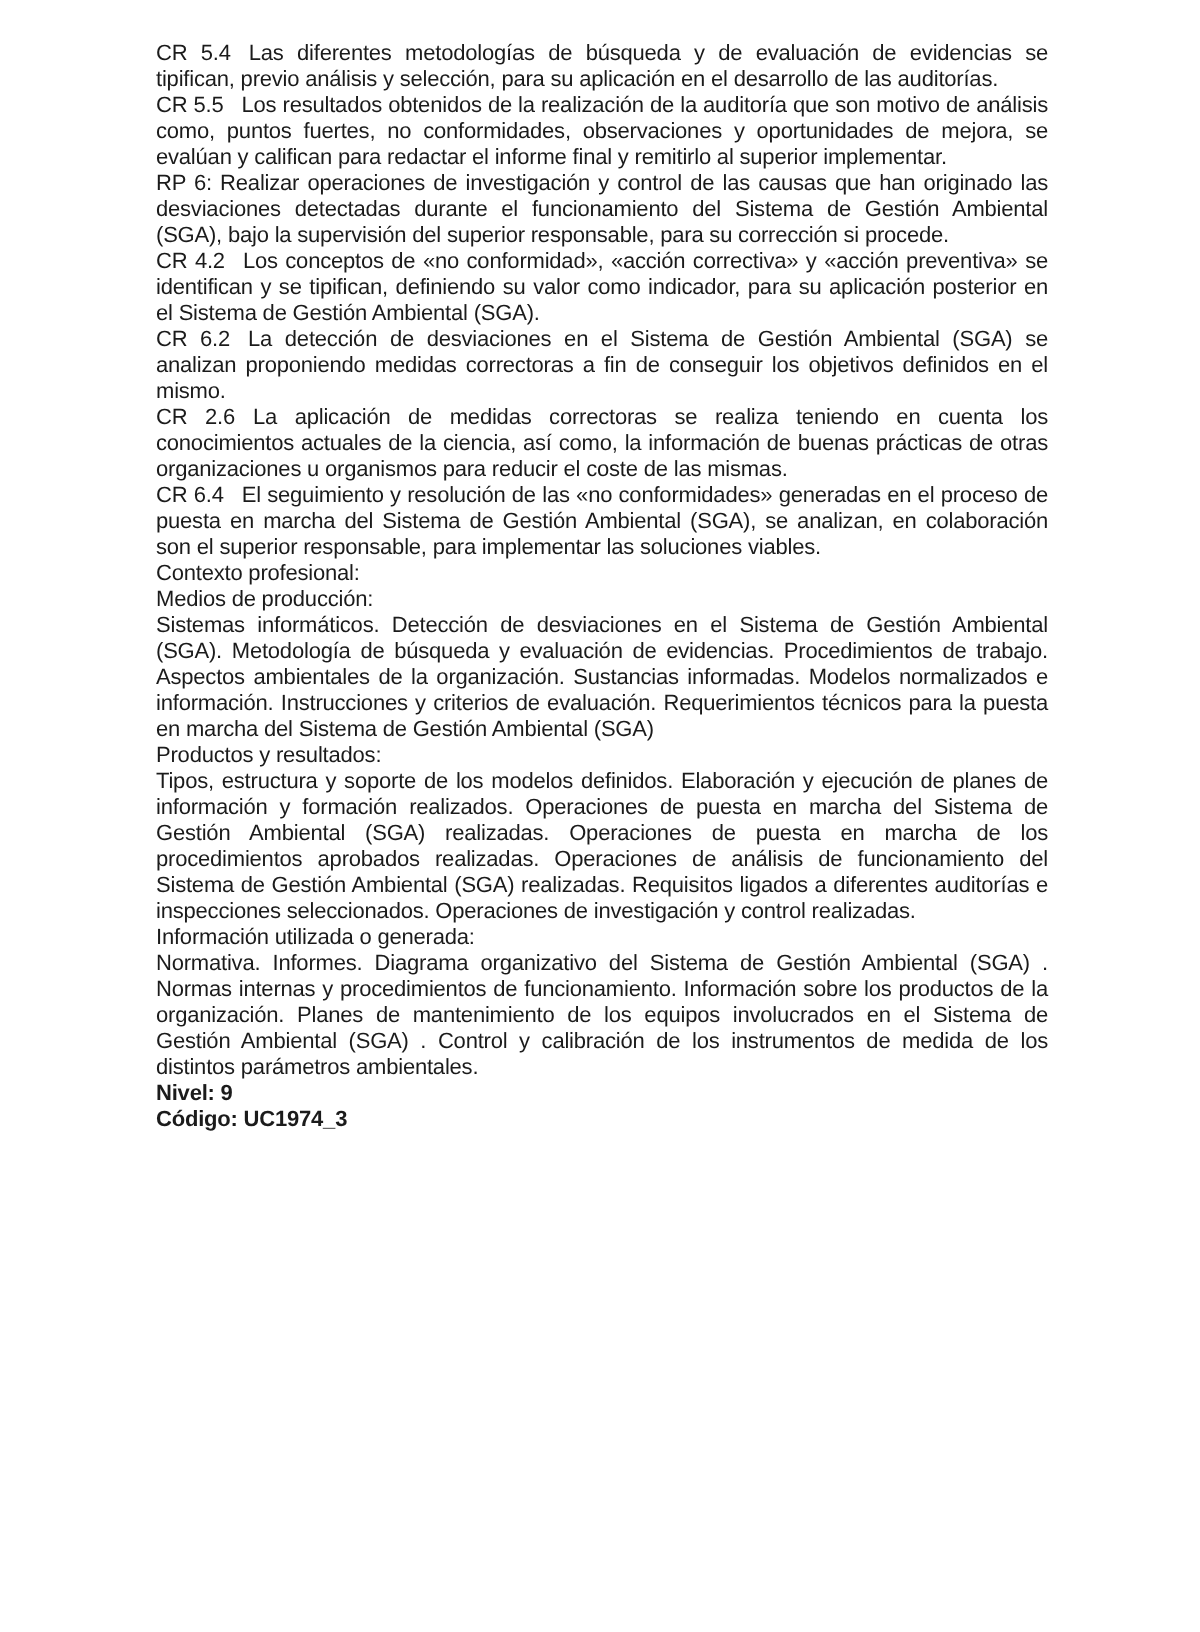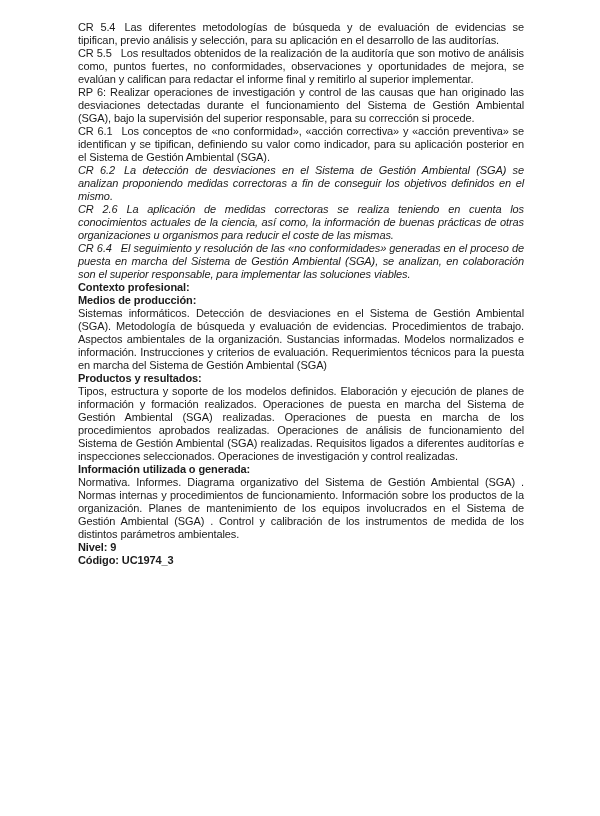--- a/index.html
+++ b/index.html
@@ -22,40 +22,40 @@
     width: 446px;
     text-align: justify;
   }
   .doc p { margin: 0; padding: 0; }
   .cr { margin-left: 27px; margin-top: 4px; }
   .cr.first { margin-top: 0; }
   .cr-label { white-space: nowrap; }
   .cr-gap { display: inline-block; width: 9px; }
   .rp { margin-top: 7px; }
   .cr-after-rp { margin-top: 3px; }
-  .cr-mid { margin-top: 3.5px; font-style: italic; }
-  .head { font-weight: bold; margin-top: 8px; }
+  .cr-mid { margin-top: 3.5px; }
+  .head { font-weight: normal; margin-top: 8px; }
   .sect-body { margin-top: 0; }
   .unidad { font-weight: bold; margin-top: 12px; }
   .nivel { font-weight: bold; margin-top: 6px; }
   .codigo { font-weight: bold; margin-top: 0; }
 </style>
 </head>
 <body>
 
 <div class="page">
   <div class="doc">
 
     <p class="cr first"><span class="cr-label">CR 5.4</span><span class="cr-gap"></span><span>Las diferentes metodologías de búsqueda y de evaluación de evidencias se tipifican, previo análisis y selección, para su aplicación en el desarrollo de las auditorías.</span></p>
 
     <p class="cr"><span class="cr-label">CR 5.5</span><span class="cr-gap"></span><span>Los resultados obtenidos de la realización de la auditoría que son motivo de análisis como, puntos fuertes, no conformidades, observaciones y oportunidades de mejora, se evalúan y califican para redactar el informe final y remitirlo al superior implementar.</span></p>
 
     <p class="rp">RP 6: Realizar operaciones de investigación y control de las causas que han originado las desviaciones detectadas durante el funcionamiento del Sistema de Gestión Ambiental (SGA), bajo la supervisión del superior responsable, para su corrección si procede.</p>
 
-    <p class="cr cr-after-rp"><span class="cr-label">CR 6.1</span><span class="cr-gap"></span><span>Los conceptos de «no conformidad», «acción correctiva» y «acción preventiva» se identifican y se tipifican, definiendo su valor como indicador, para su aplicación posterior en el Sistema de Gestión Ambiental (SGA).</span></p>
+    <p class="cr cr-after-rp"><span class="cr-label">CR 4.2</span><span class="cr-gap"></span><span>Los conceptos de «no conformidad», «acción correctiva» y «acción preventiva» se identifican y se tipifican, definiendo su valor como indicador, para su aplicación posterior en el Sistema de Gestión Ambiental (SGA).</span></p>
 
     <p class="cr cr-mid"><span class="cr-label">CR 6.2</span><span class="cr-gap"></span><span>La detección de desviaciones en el Sistema de Gestión Ambiental (SGA) se analizan proponiendo medidas correctoras a fin de conseguir los objetivos definidos en el mismo.</span></p>
 
     <p class="cr cr-mid"><span class="cr-label">CR 2.6</span><span class="cr-gap"></span><span>La aplicación de medidas correctoras se realiza teniendo en cuenta los conocimientos actuales de la ciencia, así como, la información de buenas prácticas de otras organizaciones u organismos para reducir el coste de las mismas.</span></p>
 
     <p class="cr cr-mid"><span class="cr-label">CR 6.4</span><span class="cr-gap"></span><span>El seguimiento y resolución de las «no conformidades» generadas en el proceso de puesta en marcha del Sistema de Gestión Ambiental (SGA), se analizan, en colaboración son el superior responsable, para implementar las soluciones viables.</span></p>
 
     <p class="head">Contexto profesional:</p>
 
     <p class="head">Medios de producción:</p>

